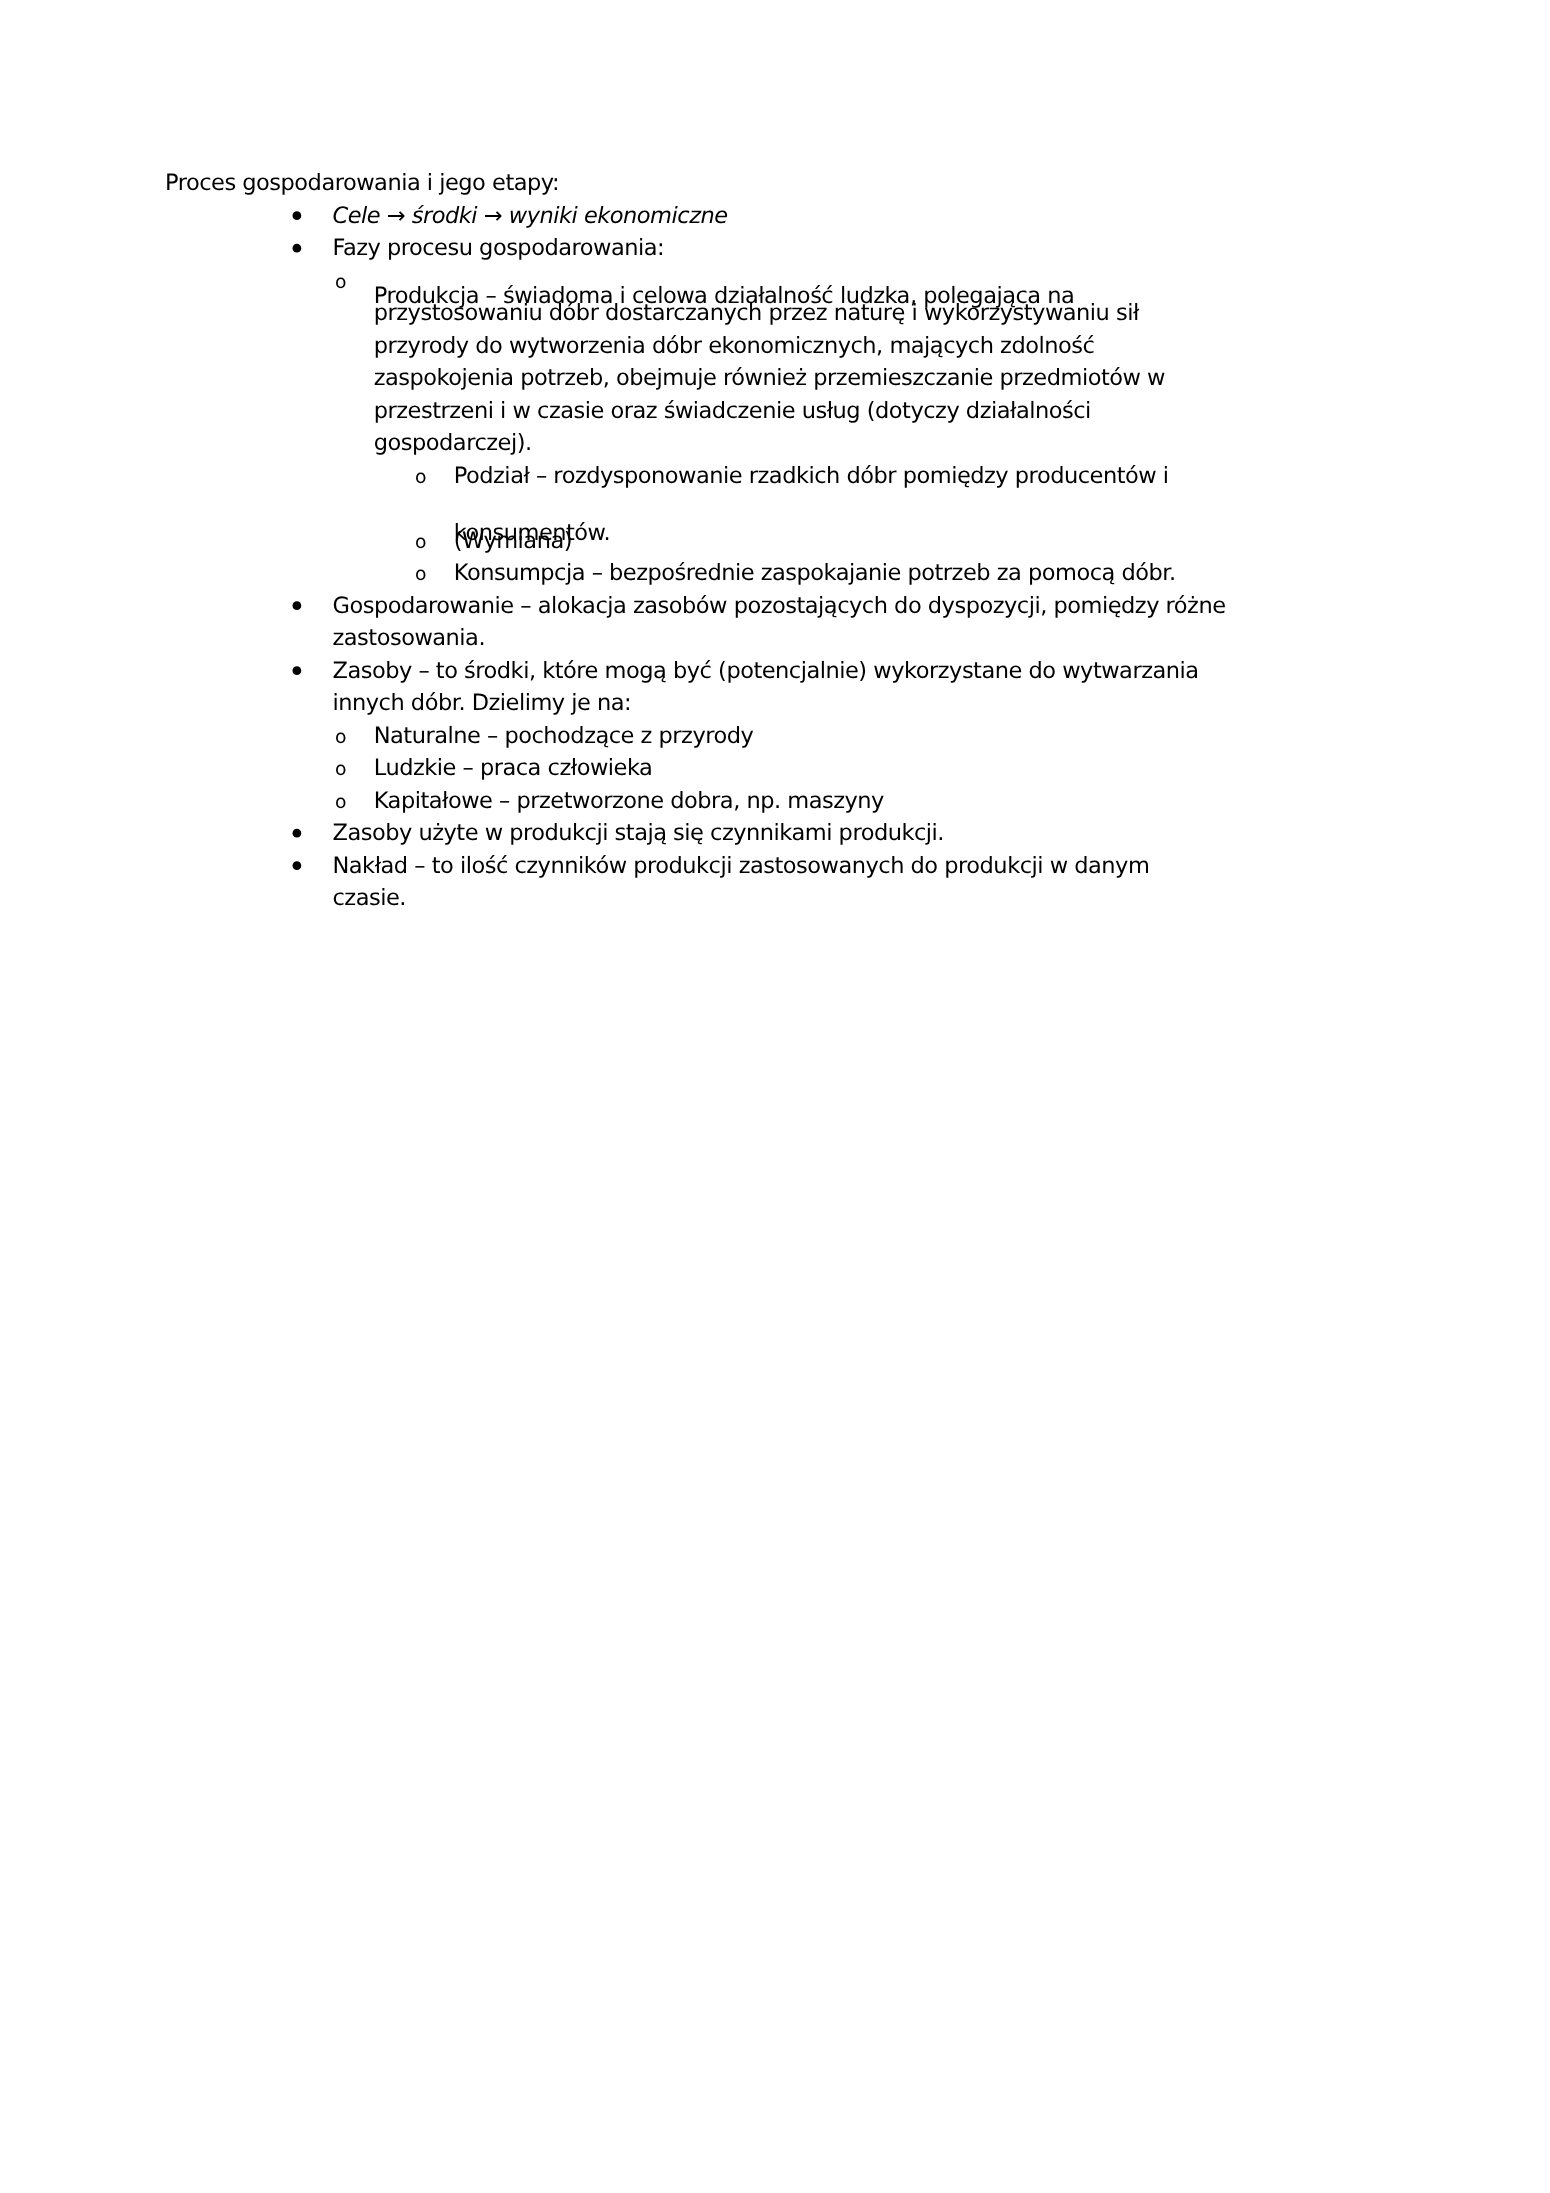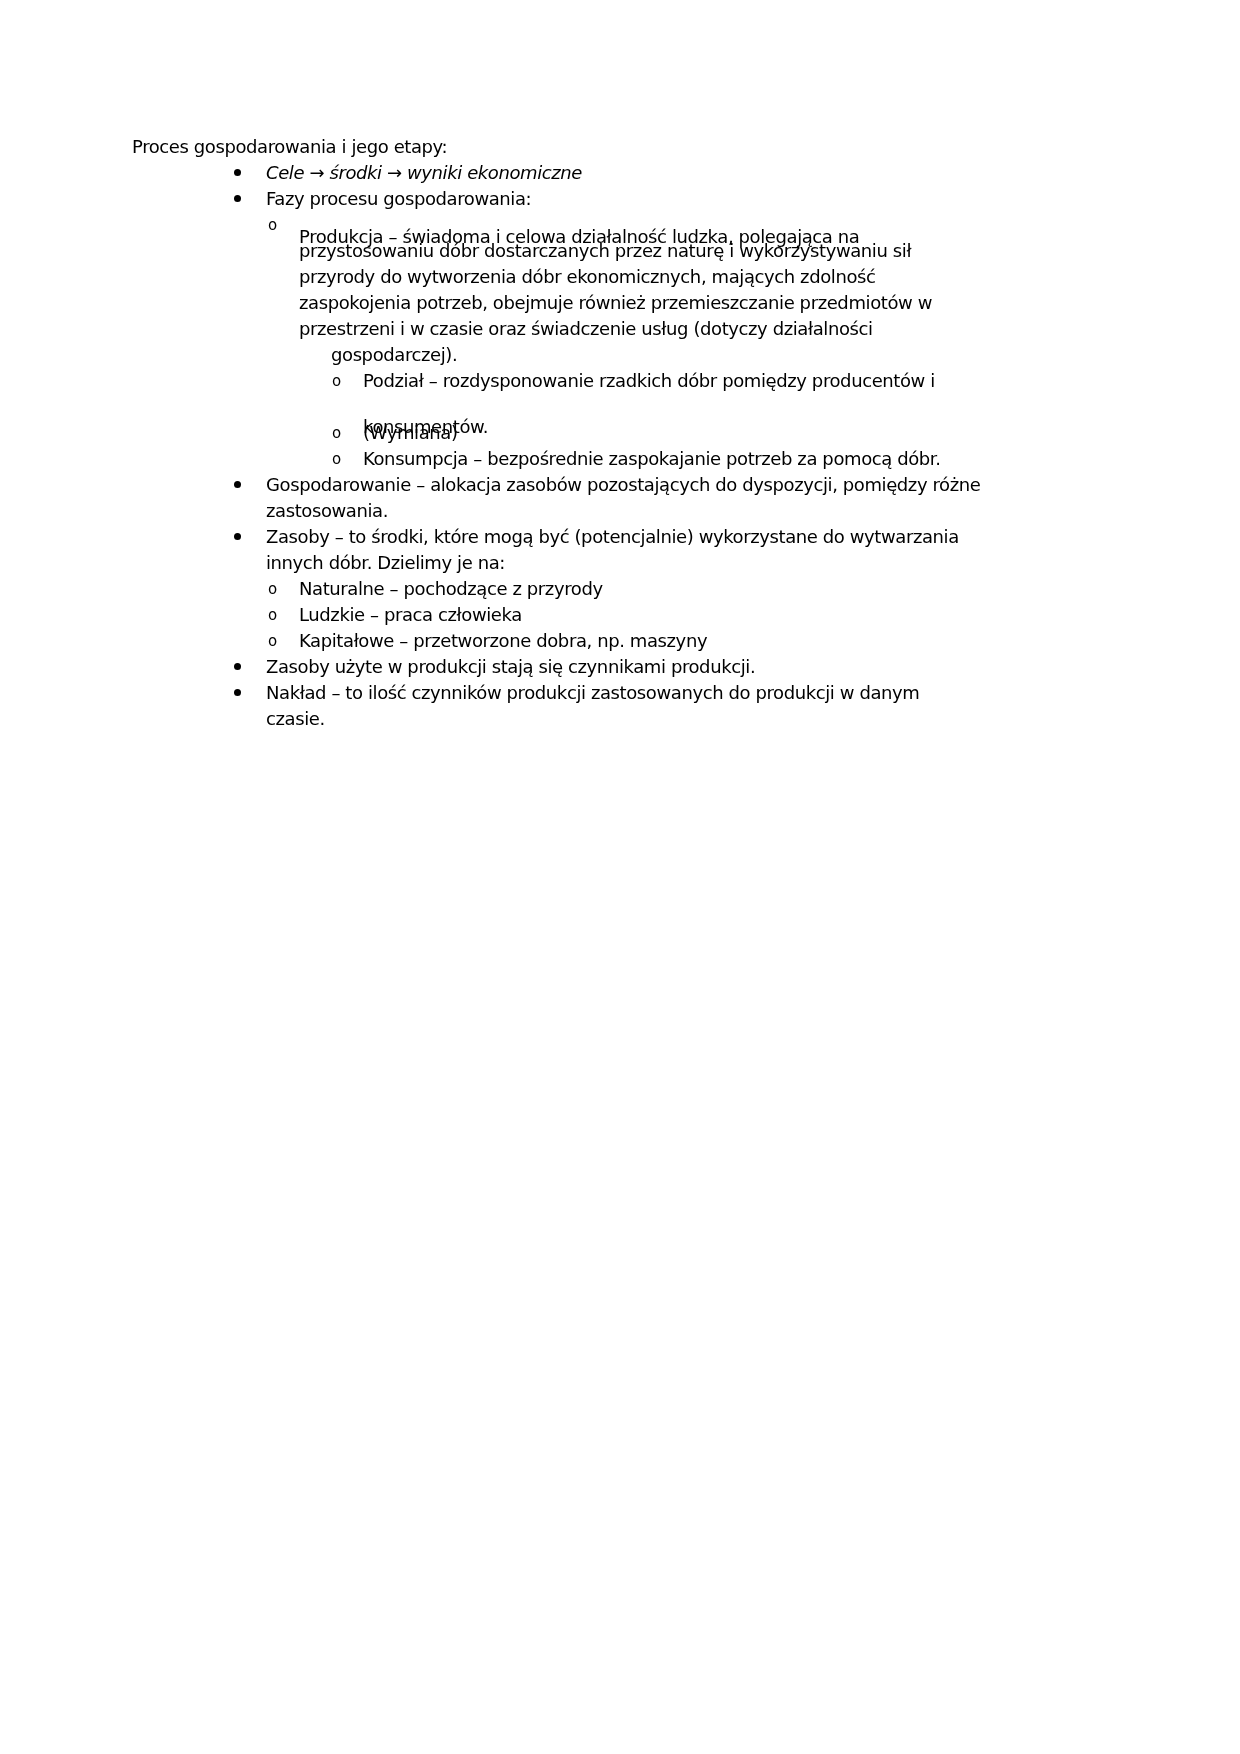--- a/index.html
+++ b/index.html
@@ -50,21 +50,21 @@
 
   <div class="dot" style="left:234px; top:195px;"></div>
   <div class="line" style="left:266px; top:186px;"><b>Fazy procesu gospodarowania</b><span>:</span></div>
 
   <div class="circ" style="left:268px; top:212px;">o</div>
   <div class="line" style="left:299px; top:212px;margin-top:12px;"><b>Produkcja</b><span> – świadoma i celowa działalność ludzka, polegająca na</span></div>
   <div class="line" style="left:299px; top:264px;">przyrody do wytworzenia dóbr ekonomicznych, mających zdolność</div>
   <div class="line" style="left:299px; top:238px;">przystosowaniu dóbr dostarczanych przez naturę i wykorzystywaniu sił</div>
   <div class="line" style="left:299px; top:290px;">zaspokojenia potrzeb, obejmuje również przemieszczanie przedmiotów w</div>
   <div class="line" style="left:299px; top:316px;">przestrzeni i w czasie oraz świadczenie usług (dotyczy działalności</div>
-  <div class="line" style="left:299px; top:342px;margin-left:32px;">gospodarczej).</div>
+  <div class="line" style="left:299px; top:342px;">gospodarczej).</div>
 
   <div class="circ" style="left:332px; top:368px;">o</div>
   <div class="line" style="left:363px; top:368px;"><b>Podział</b><span> – rozdysponowanie rzadkich dóbr pomiędzy producentów i</span></div>
   <div class="line" style="left:363px; top:394px;margin-top:20px;">konsumentów.</div>
 
   <div class="circ" style="left:332px; top:420px;">o</div>
   <div class="line" style="left:363px; top:420px;"><b>(Wymiana)</b></div>
 
   <div class="circ" style="left:332px; top:446px;">o</div>
   <div class="line" style="left:363px; top:446px;text-align:center;"><b>Konsumpcja</b><span> – bezpośrednie zaspokajanie potrzeb za pomocą dóbr.</span></div>

